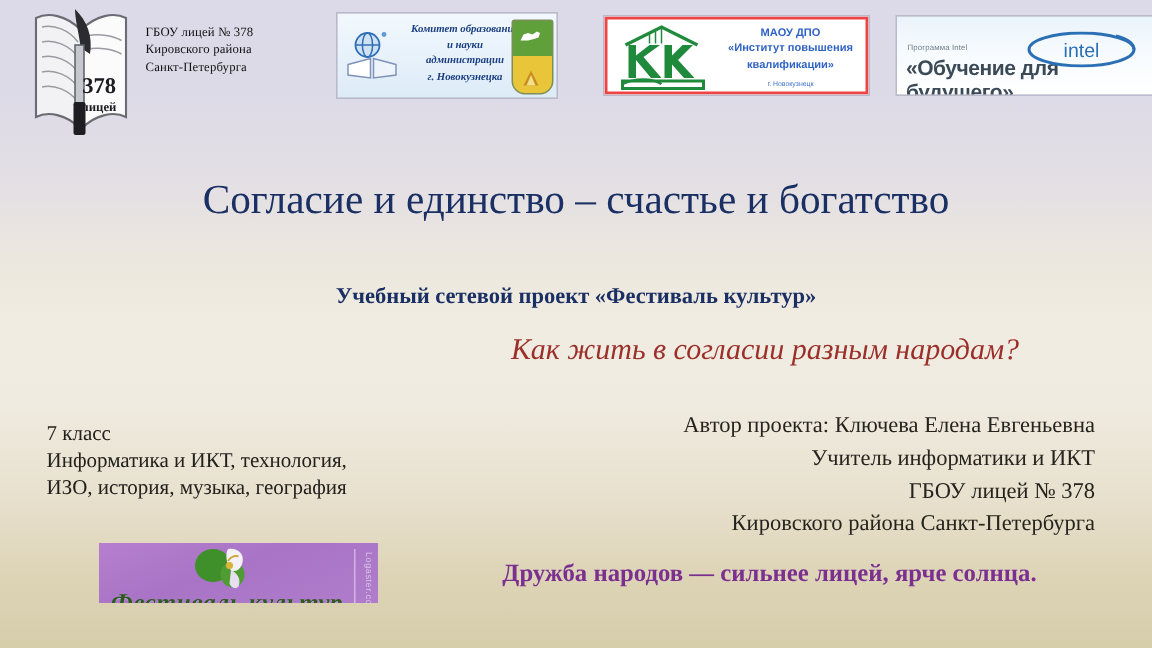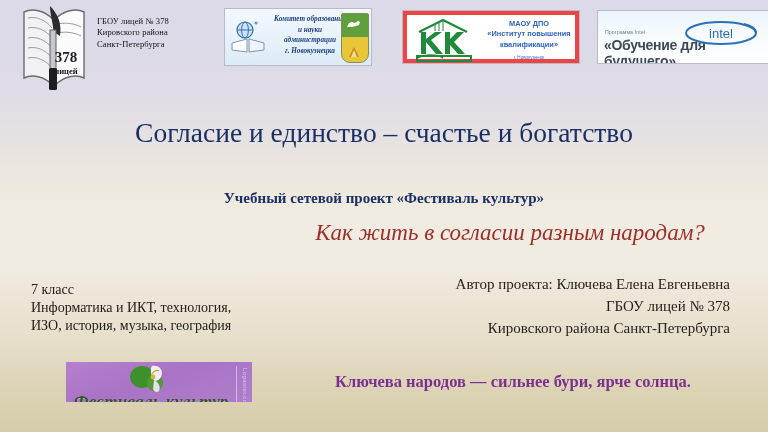--- a/index.html
+++ b/index.html
@@ -60,21 +60,21 @@
     white-space:pre-line;
   }
   .kom-coat{position:absolute;right:2px;top:4px;width:26px;height:48px;
     border:1px solid #7c8f5a;
     background:linear-gradient(180deg,#5fa03a 0%,#5fa03a 48%,#e9c53a 48%,#e9c53a 100%);
     border-radius:2px 2px 9px 9px;}
   .kom-coat .horse{position:absolute;left:3px;top:5px;width:18px;height:10px;}
   .kom-coat .wheat{position:absolute;left:4px;bottom:4px;width:17px;height:14px;}
 
   
-  .ipk-inner{position:absolute;inset:0;border:4px solid #ef4444;}
+  .ipk-inner{position:absolute;inset:0;border:2px solid #ef4444;}
   .ipk-mark{position:absolute;left:6px;top:3px;width:64px;height:46px;}
   .ipk-lines{
     position:absolute;left:72px;top:4px;width:100px;text-align:center;
     font-family:"Liberation Sans", sans-serif;
     font-weight:bold;color:#2f63c4;
     font-size:7.4px;line-height:10.4px;white-space:pre-line;
   }
   .ipk-city{
     position:absolute;left:72px;top:40px;width:100px;text-align:center;
     font-family:"Liberation Sans", sans-serif;
@@ -108,21 +108,21 @@
     position:absolute;left:84px;top:186px;width:600px;
     text-align:center;
     font-family:"Liberation Serif", serif;
     font-weight:bold;font-size:15px;line-height:25px;
     color:#1a2f63;
   }
   .question{
     position:absolute;left:300px;top:222px;width:420px;
     text-align:center;
     font-family:"Liberation Serif", serif;
-    font-style:italic;font-size:23px;line-height:22px;
+    font-style:italic;font-size:20px;line-height:22px;
     color:#9b2f2a;
   }
 
   
   .left-meta{
     position:absolute;left:31px;top:247px;width:270px;
     font-family:"Liberation Serif", serif;
     font-size:14px;line-height:18.2px;color:#23201c;
     white-space:pre-line;
     margin-top:34px;
@@ -260,33 +260,34 @@
   <div class="title-sub">Учебный сетевой проект «Фестиваль культур»</div>
 
   <div class="question">Как жить в согласии разным народам?</div>
 
   <div class="left-meta">7 класс
 Информатика и ИКТ, технология,
 ИЗО, история, музыка, география</div>
 
   <div class="author-block">
     <div>Автор проекта: Ключева Елена Евгеньевна</div>
+    <div>Учитель информатики и ИКТ</div>
     <div>ГБОУ лицей № 378</div>
     <div>Кировского района Санкт-Петербурга</div>
   </div>
 
   <div class="festival-logo">
     <svg class="fest-butterfly" viewBox="0 0 44 30" aria-hidden="true">
       <ellipse cx="14" cy="13" rx="12" ry="11" fill="#3f8f2a"></ellipse>
       <ellipse cx="27" cy="19" rx="8" ry="8.5" fill="#4f9c33"></ellipse>
       <path d="M24 2 C31 1 36 6 33 13 C31 17 27 18 25 15 C23 11 22 5 24 2 Z" fill="#f3f0f6"></path>
       <path d="M26 16 C30 18 33 22 31 27 C29 29 26 28 25 25 Z" fill="#e6dff0"></path>
       <path d="M24 10 C26 7 29 6 31 7" fill="none" stroke="#c9a227" stroke-width="1.2"></path>
       <circle cx="25" cy="13" r="2.4" fill="#d9b43a"></circle>
     </svg>
     <div class="fest-name">Фестиваль культур</div>
     <div class="fest-divider"></div>
     <div class="fest-mark">Logaster.com</div>
   </div>
 
-  <div class="quote">Ключева народов — сильнее бури, ярче солнца.</div>
+  <div class="quote">Дружба народов — сильнее лицей, ярче солнца.</div>
 
 </div>
 
 </body></html>

